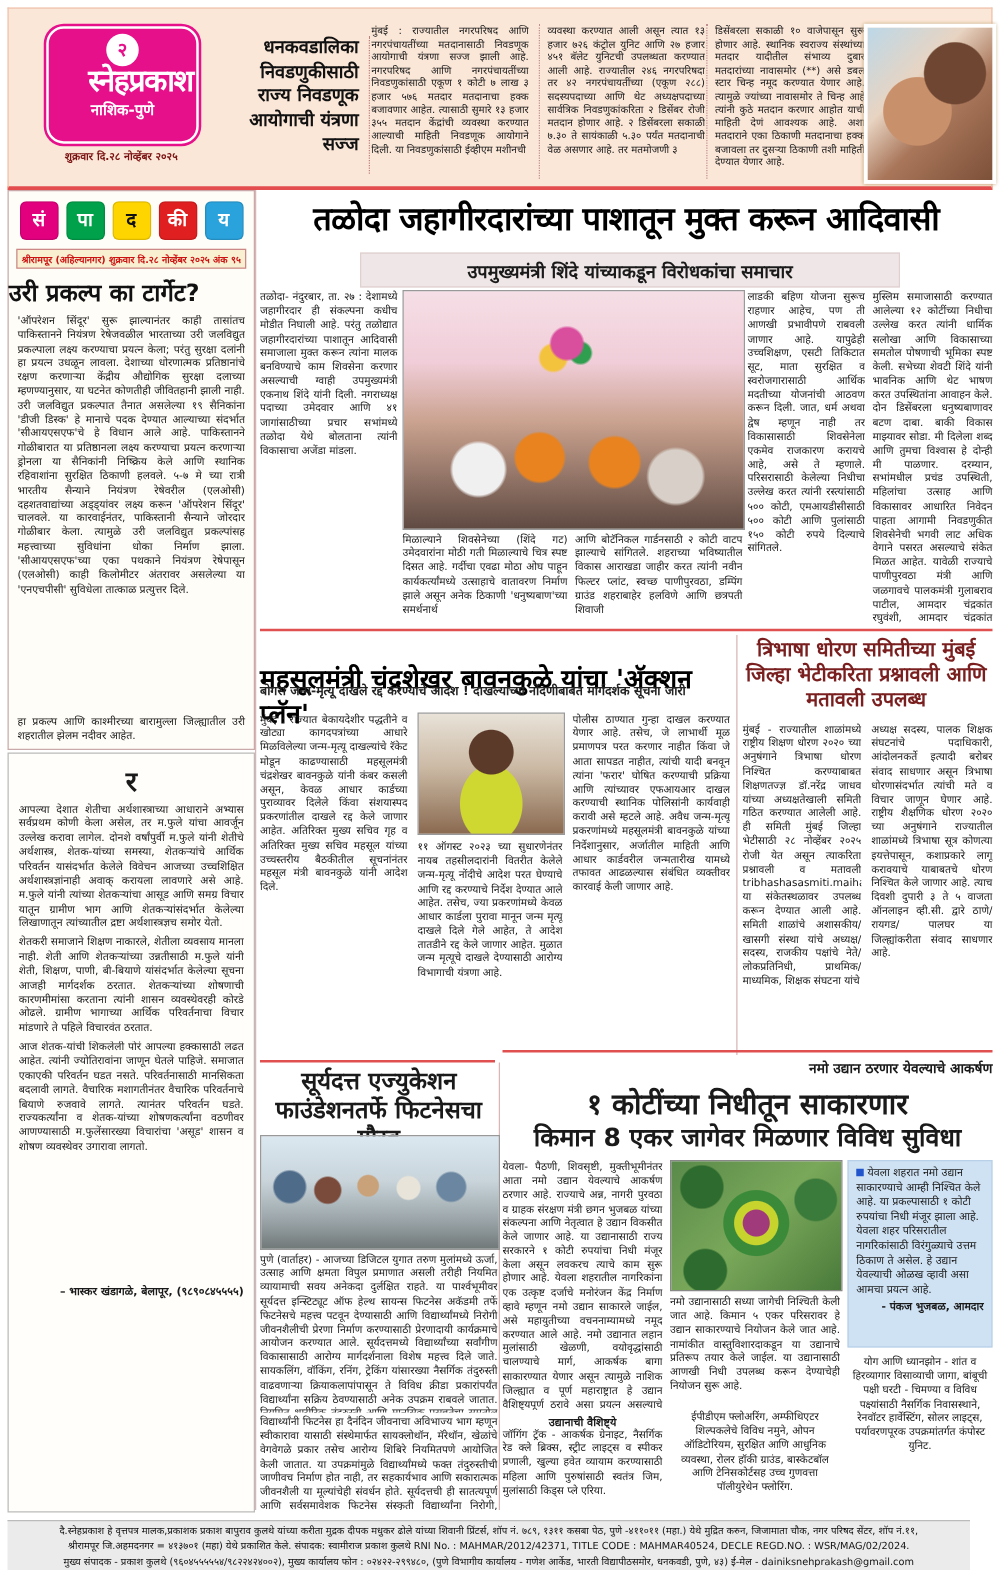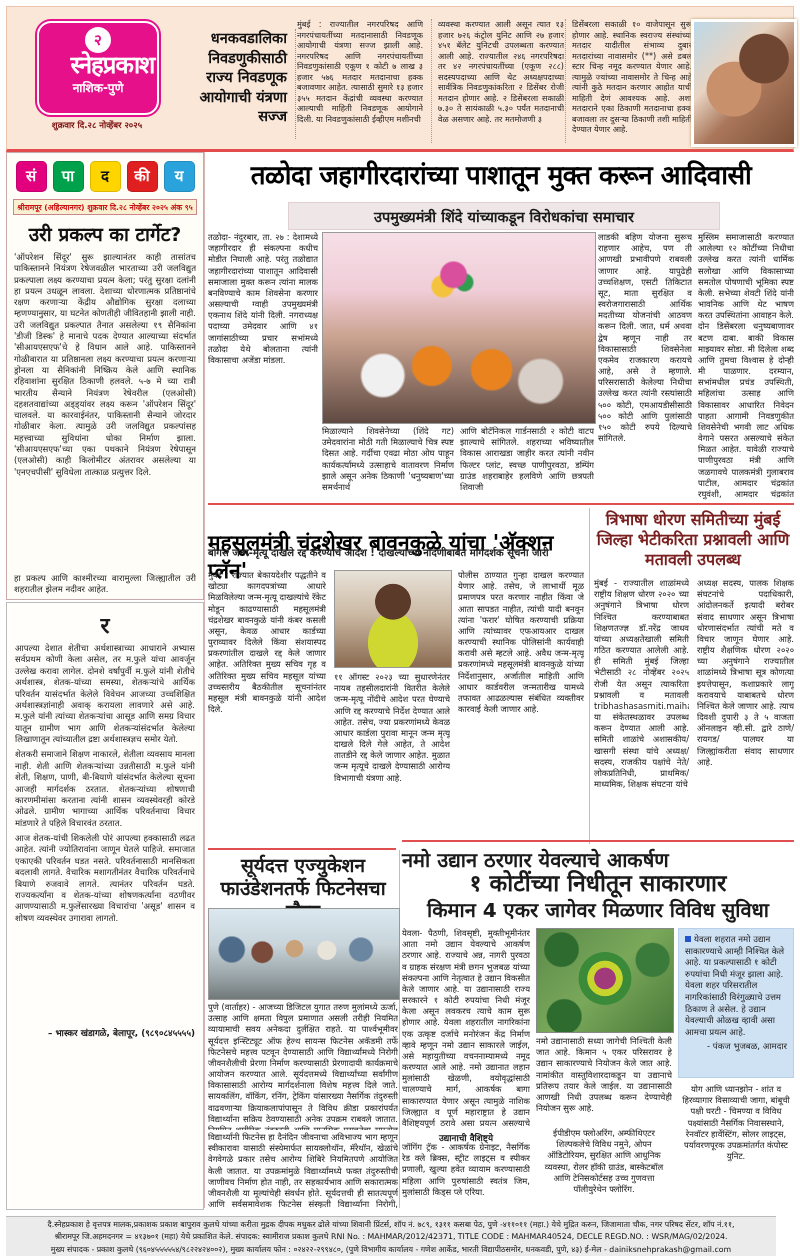--- a/index.html
+++ b/index.html
@@ -25,21 +25,21 @@
               radial-gradient(circle at 70% 30%,#6e4632 0 22%,transparent 23%),
               radial-gradient(circle at 40% 55%,#c8906b 0 30%,transparent 31%),
               linear-gradient(135deg,#bcd8e8 0%,#e8d4c2 35%,#a9765a 60%,#7c5038 100%);}
   
   .ed-box{left:6px;top:152px;width:196px;height:446px;border:1px solid #c9a9a9;background:#fffdf8;}
   .ed-letters{display:flex;justify-content:center;gap:6px;margin-top:8px;}
   .ed-letter{width:29px;height:29px;border-radius:5px;color:#fff;font-size:15px;font-weight:bold;
              text-align:center;line-height:29px;border:1px solid #00000022;}
   .ed-dateline{margin:7px 6px 0 6px;border:1px solid #cc8888;background:#f8f0d0;color:#cc1111;
                font-size:7.6px;font-weight:bold;text-align:center;padding:2px 1px;}
-  .ed-headline{margin-top:6px;text-align:center;font-size:19px;font-weight:bold;color:#111;}
+  .ed-headline{margin-top:6px;text-align:left;font-size:19px;font-weight:bold;color:#111;}
   .ed-body{margin:5px 7px 0 7px;font-size:8.5px;line-height:1.33;}
   
   .op-box{left:6px;top:602px;width:196px;height:606px;border:1px solid #bbbbbb;background:#fffefb;}
   .op-initial{text-align:center;font-size:22px;font-weight:bold;margin-top:6px;}
   .op-body{margin:4px 8px 0 8px;font-size:8.5px;line-height:1.34;}
   .op-byline{margin:6px 8px 0 8px;font-size:8.8px;font-weight:bold;text-align:right;}
   
   .lead-headline{left:208px;top:156px;width:586px;text-align:center;font-size:26px;font-weight:800;
                  letter-spacing:-0.5px;color:#000;}
   .lead-subhead{left:288px;top:202px;width:430px;background:#efe7e7;border:1px solid #e0d0d0;
@@ -72,34 +72,34 @@
   .sur-head{left:208px;top:854px;width:190px;text-align:center;font-size:19px;font-weight:800;line-height:1.2;}
   .sur-photo{left:208px;top:908px;width:190px;height:90px;border:1px solid #999;
       background:
         radial-gradient(circle at 12% 45%,#4e6b8a 0 7%,transparent 8%),
         radial-gradient(circle at 28% 48%,#7a4a3a 0 7%,transparent 8%),
         radial-gradient(circle at 45% 44%,#caa27a 0 7%,transparent 8%),
         radial-gradient(circle at 62% 46%,#e8e4da 0 7%,transparent 8%),
         radial-gradient(circle at 80% 45%,#6a86a0 0 7%,transparent 8%),
         linear-gradient(180deg,#dce8f0 0%,#c8d4da 40%,#9aa4a8 75%,#707878 100%);}
   
-  .namo-kicker{left:402px;top:846px;width:392px;text-align:left;font-size:20px;font-weight:bold;}
+  .namo-kicker{left:402px;top:846px;width:392px;text-align:right;font-size:11px;font-weight:bold;}
   .namo-main{left:402px;top:866px;width:392px;text-align:center;font-size:23px;font-weight:800;}
   .namo-sub{left:402px;top:896px;width:392px;text-align:center;font-size:20px;font-weight:800;}
   .park-photo{left:536px;top:928px;width:136px;height:103px;border:1px solid #888;
       background:
         radial-gradient(circle at 50% 48%,#a03a7a 0 12%,#c8d42e 13% 20%,#3a8a3a 21% 30%,transparent 31%),
         radial-gradient(circle at 18% 20%,#2e6b2e 0 12%,transparent 13%),
         radial-gradient(circle at 85% 30%,#3a7a3a 0 12%,transparent 13%),
         radial-gradient(circle at 20% 85%,#2e6b2e 0 12%,transparent 13%),
         linear-gradient(135deg,#5a8a4a 0%,#7aa85a 50%,#4a7a3a 100%);}
   .quote-box{left:678px;top:928px;width:116px;height:150px;background:#cfe2f4;border:1px solid #b8d0e8;
              font-size:8.6px;line-height:1.35;padding:5px 6px;box-sizing:border-box;}
   .quote-bullet{display:inline-block;width:6px;height:6px;background:#2255cc;margin-right:3px;}
-  .quote-by{text-align:right;font-weight:normal;margin-top:3px;}
+  .quote-by{text-align:right;font-weight:bold;margin-top:3px;}
   .feat-title{font-weight:bold;text-align:center;margin:4px 0 2px 0;font-size:8.8px;}
   
   .footer{left:6px;top:1216px;width:770px;height:40px;background:#ebebeb;border-top:1px solid #bbb;
           font-size:7.8px;line-height:1.6;text-align:center;color:#111;padding-top:2px;box-sizing:border-box;}
 </style>
 </head>
 <body>
 
 <div id="page">
 
@@ -167,21 +167,21 @@
 
   <div class="abs hrule" style="left:208px;top:848px;width:188px;"></div>
   <div class="abs sur-head">सूर्यदत्त एज्युकेशन फाउंडेशनतर्फे फिटनेसचा गौरव</div>
   <div class="abs sur-photo"></div>
   <div class="abs body-col jus" style="left:208px;top:1002px;width:190px;height:128px;overflow:hidden;">पुणे (वार्ताहर) - आजच्या डिजिटल युगात तरुण मुलांमध्ये ऊर्जा, उत्साह आणि क्षमता विपुल प्रमाणात असली तरीही नियमित व्यायामाची सवय अनेकदा दुर्लक्षित राहते. या पार्श्वभूमीवर सूर्यदत्त इन्स्टिट्यूट ऑफ हेल्थ सायन्स फिटनेस अकॅडमी तर्फे फिटनेसचे महत्त्व पटवून देण्यासाठी आणि विद्यार्थ्यांमध्ये निरोगी जीवनशैलीची प्रेरणा निर्माण करण्यासाठी प्रेरणादायी कार्यक्रमाचे आयोजन करण्यात आले. सूर्यदत्तमध्ये विद्यार्थ्यांच्या सर्वांगीण विकासासाठी आरोग्य मार्गदर्शनाला विशेष महत्त्व दिले जाते. सायकलिंग, वॉकिंग, रनिंग, ट्रेकिंग यांसारख्या नैसर्गिक तंदुरुस्ती वाढवणाऱ्या क्रियाकलापांपासून ते विविध क्रीडा प्रकारांपर्यंत विद्यार्थ्यांना सक्रिय ठेवण्यासाठी अनेक उपक्रम राबवले जातात. नियमित शारीरिक तंदुरुस्ती आणि मानसिक प्रसन्नतेचा समतोल साधण्यासाठी सूर्यदत्तमध्ये प्रत्येक विद्यार्थ्याला आपल्या आवडीनुसार उपक्रम निवडण्याचे स्वातंत्र्य दिले जाते.</div>
   <div class="abs body-col jus" style="left:208px;top:1132px;width:190px;height:76px;overflow:hidden;">विद्यार्थ्यांनी फिटनेस हा दैनंदिन जीवनाचा अविभाज्य भाग म्हणून स्वीकारावा यासाठी संस्थेमार्फत सायक्लोथॉन, मॅरेथॉन, खेळांचे वेगवेगळे प्रकार तसेच आरोग्य शिबिरे नियमितपणे आयोजित केली जातात. या उपक्रमांमुळे विद्यार्थ्यांमध्ये फक्त तंदुरुस्तीची जाणीवच निर्माण होत नाही, तर सहकार्यभाव आणि सकारात्मक जीवनशैली या मूल्यांचेही संवर्धन होते. सूर्यदत्तची ही सातत्यपूर्ण आणि सर्वसमावेशक फिटनेस संस्कृती विद्यार्थ्यांना निरोगी, उत्साही आणि आत्मविश्वासू व्यक्तिमत्त्व घडविण्यास मदत करते.</div>
 
   <div class="abs hrule" style="left:402px;top:840px;width:392px;"></div>
   <div class="abs namo-kicker">नमो उद्यान ठरणार येवल्याचे आकर्षण</div>
   <div class="abs namo-main">१ कोटींच्या निधीतून साकारणार</div>
-  <div class="abs namo-sub">किमान 4 एकर जागेवर मिळणार विविध सुविधा</div>
+  <div class="abs namo-sub">किमान 8 एकर जागेवर मिळणार विविध सुविधा</div>
 
   <div class="abs body-col jus" style="left:402px;top:928px;width:128px;height:200px;overflow:hidden;">येवला- पैठणी, शिवसृष्टी, मुक्तीभूमीनंतर आता नमो उद्यान येवल्याचे आकर्षण ठरणार आहे. राज्याचे अन्न, नागरी पुरवठा व ग्राहक संरक्षण मंत्री छगन भुजबळ यांच्या संकल्पना आणि नेतृत्वात हे उद्यान विकसीत केले जाणार आहे. या उद्यानासाठी राज्य सरकारने १ कोटी रुपयांचा निधी मंजूर केला असून लवकरच त्याचे काम सुरू होणार आहे. येवला शहरातील नागरिकांना एक उत्कृष्ट दर्जाचे मनोरंजन केंद्र निर्माण व्हावे म्हणून नमो उद्यान साकारले जाईल, असे महायुतीच्या वचननाम्यामध्ये नमूद करण्यात आले आहे. नमो उद्यानात लहान मुलांसाठी खेळणी, वयोवृद्धांसाठी चालण्याचे मार्ग, आकर्षक बागा साकारण्यात येणार असून त्यामुळे नाशिक जिल्ह्यात व पूर्ण महाराष्ट्रात हे उद्यान वैशिष्ट्यपूर्ण ठरावे असा प्रयत्न असल्याचे पंकज भुजबळ यांनी सांगितले आहे.</div>
   <div class="abs feat-title" style="left:402px;top:1128px;width:128px;">उद्यानाची वैशिष्ट्ये</div>
   <div class="abs body-col jus" style="left:402px;top:1142px;width:128px;height:66px;overflow:hidden;">जॉगिंग ट्रॅक - आकर्षक ग्रेनाइट, नैसर्गिक रेड क्ले ब्रिक्स, स्ट्रीट लाइट्स व स्पीकर प्रणाली, खुल्या हवेत व्यायाम करण्यासाठी महिला आणि पुरुषांसाठी स्वतंत्र जिम, मुलांसाठी किड्स प्ले एरिया.</div>
 
   <div class="abs park-photo"></div>
   <div class="abs body-col jus" style="left:536px;top:1036px;width:136px;height:88px;overflow:hidden;">नमो उद्यानासाठी सध्या जागेची निश्चिती केली जात आहे. किमान ५ एकर परिसरावर हे उद्यान साकारण्याचे नियोजन केले जात आहे. नामांकीत वास्तुविशारदाकडून या उद्यानाचे प्रतिरूप तयार केले जाईल. या उद्यानासाठी आणखी निधी उपलब्ध करून देण्याचेही नियोजन सुरू आहे.</div>
   <div class="abs body-col" style="left:536px;top:1128px;width:136px;height:80px;text-align:center;overflow:hidden;">ईपीडीएम फ्लोअरिंग, अम्फीथिएटर शिल्पकलेचे विविध नमुने, ओपन ऑडिटोरियम, सुरक्षित आणि आधुनिक व्यवस्था, रोलर हॉकी ग्राउंड, बास्केटबॉल आणि टेनिसकोर्टसह उच्च गुणवत्ता पॉलीयुरेथेन फ्लोरिंग.</div>
 
   <div class="abs quote-box">

